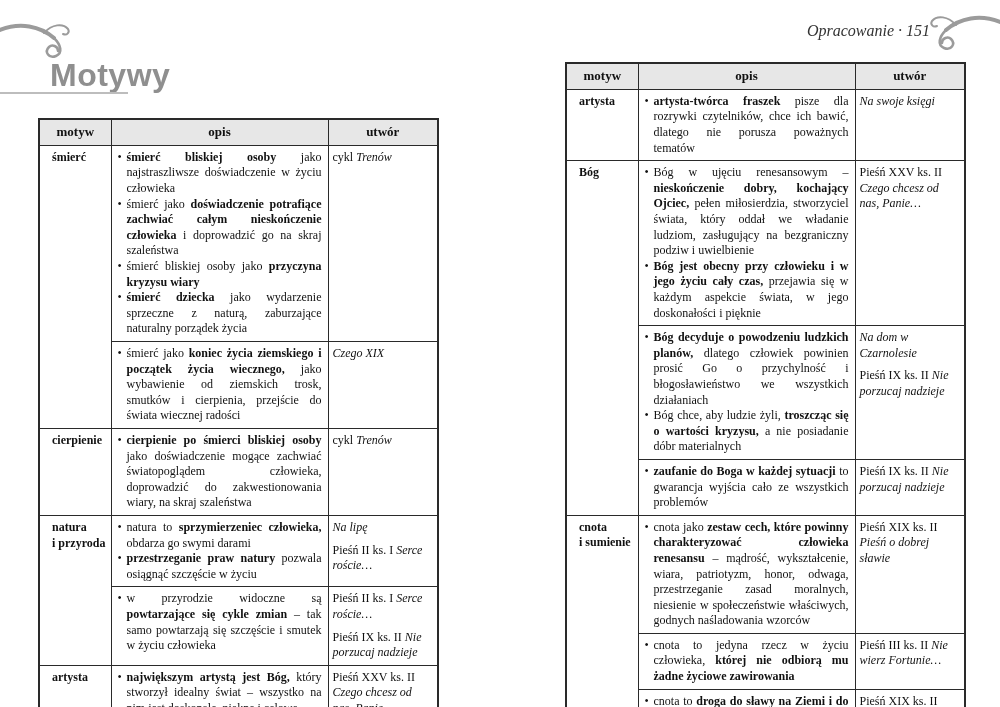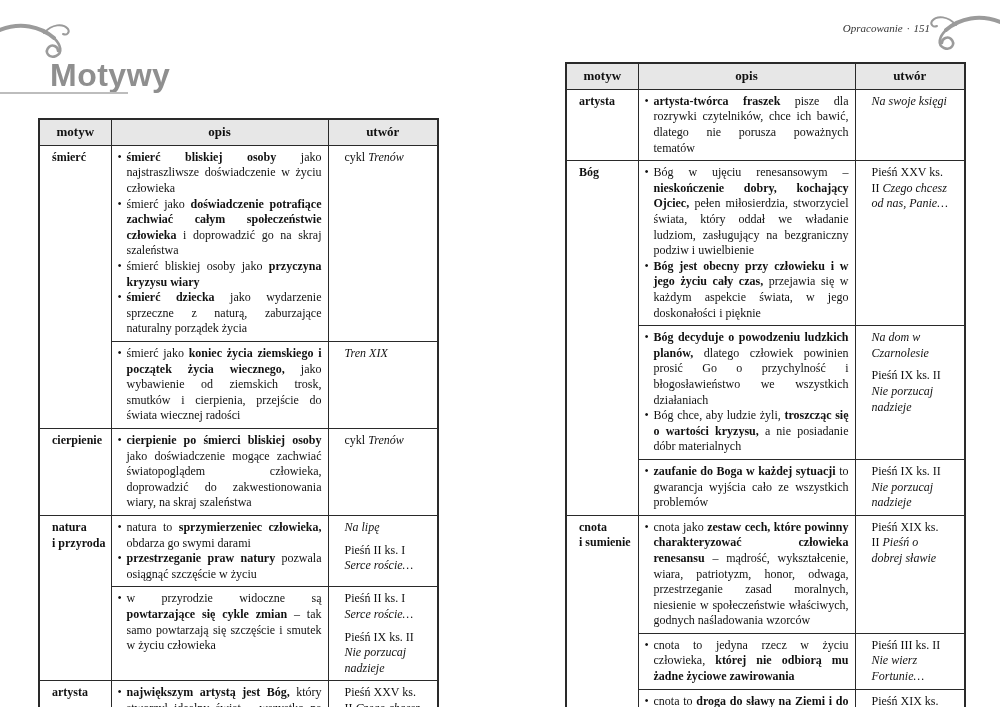--- a/index.html
+++ b/index.html
@@ -21,21 +21,21 @@
     font-size:32px;font-weight:bold;letter-spacing:0.5px;
     color:var(--title-gray,#8f8f8f);
   }
   .title-rule{
     position:absolute;left:0;top:92px;width:128px;height:2px;
     background:var(--rule-gray,#bdbdbd);
   }
   
   .running-header{
     position:absolute;left:565px;top:22px;width:365px;text-align:right;
-    font-size:11px;font-style:italic;color:var(--running-header-text,#333);
+    font-size:16px;font-style:italic;color:var(--running-header-text,#333);
   }
   .running-header .rh-sep{margin:0 4px;}
   
   .table-wrap{position:absolute;}
   .table-wrap.left-table{left:38px;top:118px;width:399px;}
   .table-wrap.right-table{left:565px;top:62px;width:400px;}
   table{
     border-collapse:collapse;table-layout:fixed;width:100%;
     border:2px solid var(--table-border,#2a2a2a);
     font-size:12px;line-height:1.3;
@@ -47,21 +47,21 @@
     border:1px solid var(--table-border,#2a2a2a);
     vertical-align:top;
   }
   th{
     background:var(--header-bg,#e7e7e7);
     font-weight:bold;
     font-size:13px;padding:4px 4px;
   }
   td.motyw{font-weight:bold;padding:4px 3px 4px 12px;}
   td.opis{padding:4px 6px;text-align:justify;}
-  td.utwor{padding:4px 16px;}
+  td.utwor{padding:4px 4px;}
   .bullet{position:relative;padding-left:9px;}
   .bullet .dot{position:absolute;left:0;top:0;}
   .work{margin:0 0 7px 0;}
   .work:last-child{margin-bottom:0;}
 </style>
 </head>
 <body>
 
 <div class="spread">
 
@@ -96,34 +96,34 @@
             <th>motyw</th>
             <th>opis</th>
             <th>utwór</th>
           </tr>
         </thead>
         <tbody>
           <tr>
             <td class="motyw" rowspan="2">śmierć</td>
             <td class="opis">
               <div class="bullet"><span class="dot">•</span><span class="bt"><b>śmierć bliskiej osoby</b> jako najstraszliwsze doświadczenie w życiu człowieka</span></div>
-              <div class="bullet"><span class="dot">•</span><span class="bt">śmierć jako <b>doświadczenie potrafiące zachwiać całym społeczeństwie człowieka</b> i doprowadzić go na skraj szaleństwa</span></div>
+              <div class="bullet"><span class="dot">•</span><span class="bt">śmierć jako <b>doświadczenie potrafiące zachwiać całym nieskończenie człowieka</b> i doprowadzić go na skraj szaleństwa</span></div>
               <div class="bullet"><span class="dot">•</span><span class="bt">śmierć bliskiej osoby jako <b>przyczyna kryzysu wiary</b></span></div>
               <div class="bullet"><span class="dot">•</span><span class="bt"><b>śmierć dziecka</b> jako wydarzenie sprzeczne z naturą, zaburzające naturalny porządek życia</span></div>
             </td>
             <td class="utwor">
               <p class="work">cykl <i>Trenów</i></p>
             </td>
           </tr>
           <tr>
             <td class="opis">
               <div class="bullet"><span class="dot">•</span><span class="bt">śmierć jako <b>koniec życia ziemskiego i początek życia wiecznego,</b> jako wybawienie od ziemskich trosk, smutków i cierpienia, przejście do świata wiecznej radości</span></div>
             </td>
             <td class="utwor">
-              <p class="work"><i>Tren XIX</i></p>
+              <p class="work"><i>Czego XIX</i></p>
             </td>
           </tr>
           <tr>
             <td class="motyw" rowspan="1">cierpienie</td>
             <td class="opis">
               <div class="bullet"><span class="dot">•</span><span class="bt"><b>cierpienie po śmierci bliskiej osoby</b> jako doświadczenie mogące zachwiać światopoglądem człowieka, doprowadzić do zakwestionowania wiary, na skraj szaleństwa</span></div>
             </td>
             <td class="utwor">
               <p class="work">cykl <i>Trenów</i></p>
             </td>

